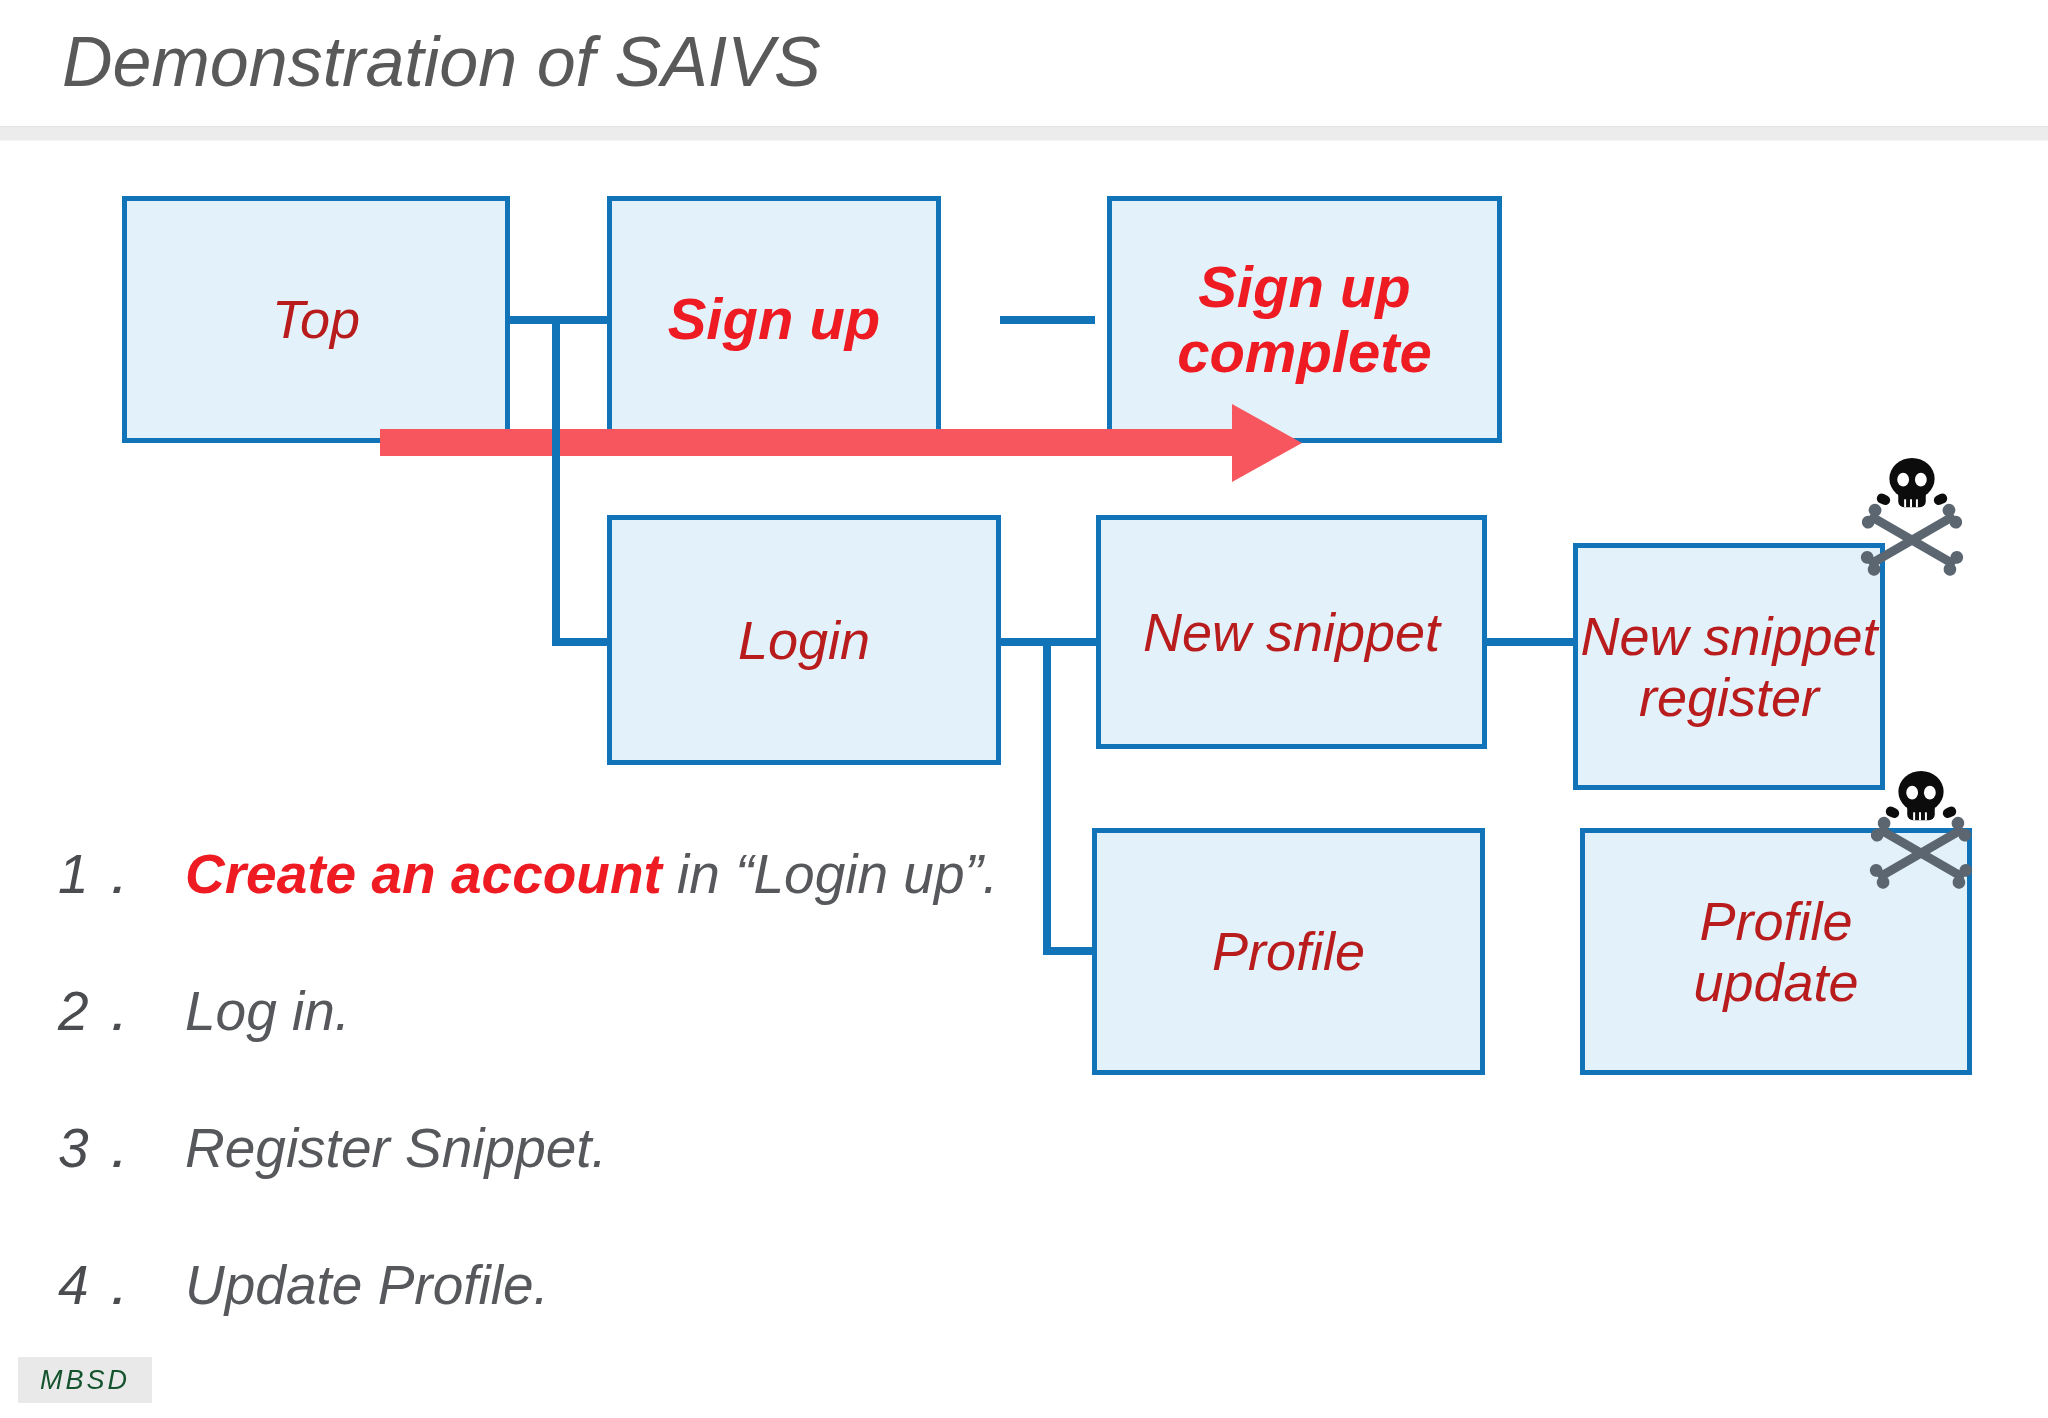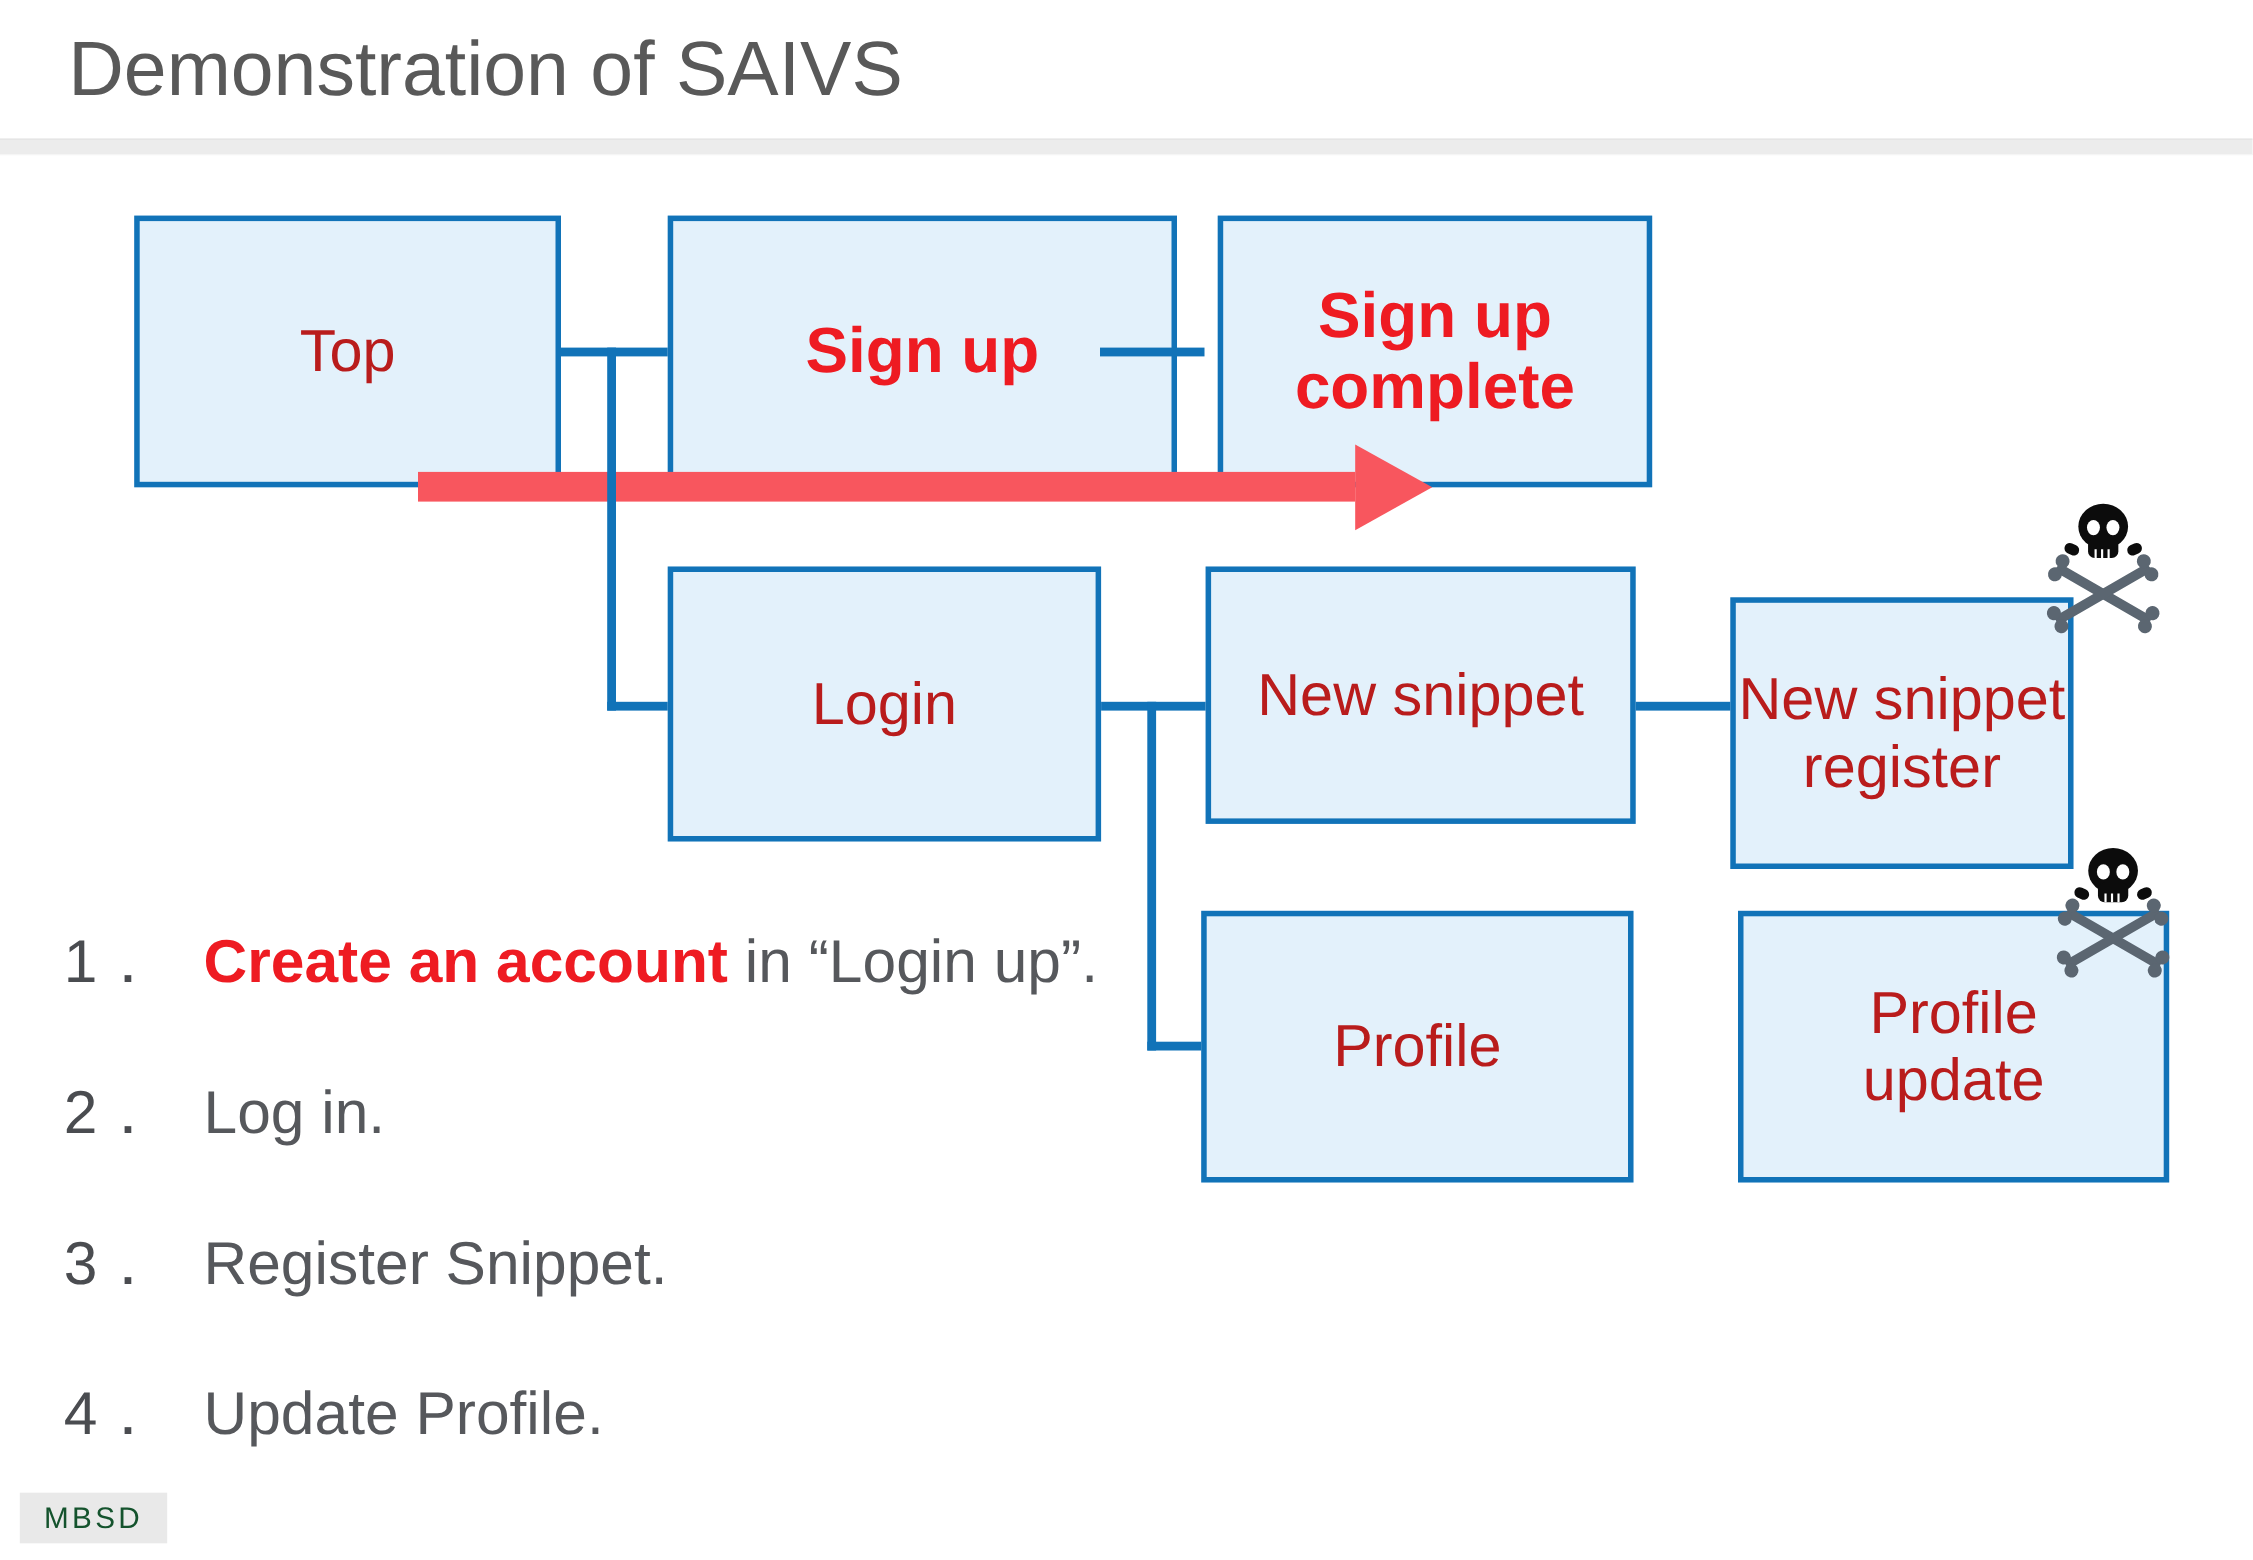--- a/index.html
+++ b/index.html
@@ -1,37 +1,38 @@
 <!DOCTYPE html>
 <html><head>
 <meta charset="utf-8">
 <style>
   html,body{margin:0;padding:0;background:#ffffff;}
   .slide{
     position:relative;width:2048px;height:1418px;background:#ffffff;overflow:hidden;
     font-family:"Liberation Sans", sans-serif;
+    font-style:italic;
   }
   
   .slide-title{
     position:absolute;left:62px;top:22px;font-size:70px;font-weight:400;color:#595959;
   }
   .title-divider{
     position:absolute;left:0;top:126px;width:2048px;height:13px;background:#ececec;
     border-top:1px solid #e3e3e3;border-bottom:1px solid #f5f5f5;
   }
   
   .flow-box{
     position:absolute;box-sizing:border-box;background:#e3f1fb;border:5px solid #1173b8;
     display:flex;align-items:center;justify-content:center;text-align:center;
     color:#b91c1c;font-size:54px;line-height:1.12;
   }
   .flow-box span{display:inline-block;}
   .flow-box.emphasis{color:#ee1b22;font-weight:700;font-size:58px;}
   #box-top{left:122px;top:196px;width:388px;height:247px;}
-  #box-signup{left:607px;top:196px;width:463px;height:247px;}
+  #box-signup{left:607px;top:196px;width:334px;height:247px;}
   #box-signup-complete{left:1095px;top:196px;width:395px;height:247px;margin-left:12px;}
   #box-signup-complete span{max-width:310px;}
   #box-login{left:607px;top:515px;width:394px;height:250px;}
   #box-new-snippet{left:1096px;top:515px;width:391px;height:234px;}
   #box-snippet-register{left:1573px;top:543px;width:312px;height:247px;}
   #box-snippet-register span{max-width:345px;}
   #box-profile{left:1092px;top:828px;width:393px;height:247px;}
   #box-profile-update{left:1580px;top:828px;width:392px;height:247px;}
   #box-profile-update span{max-width:250px;}
   

